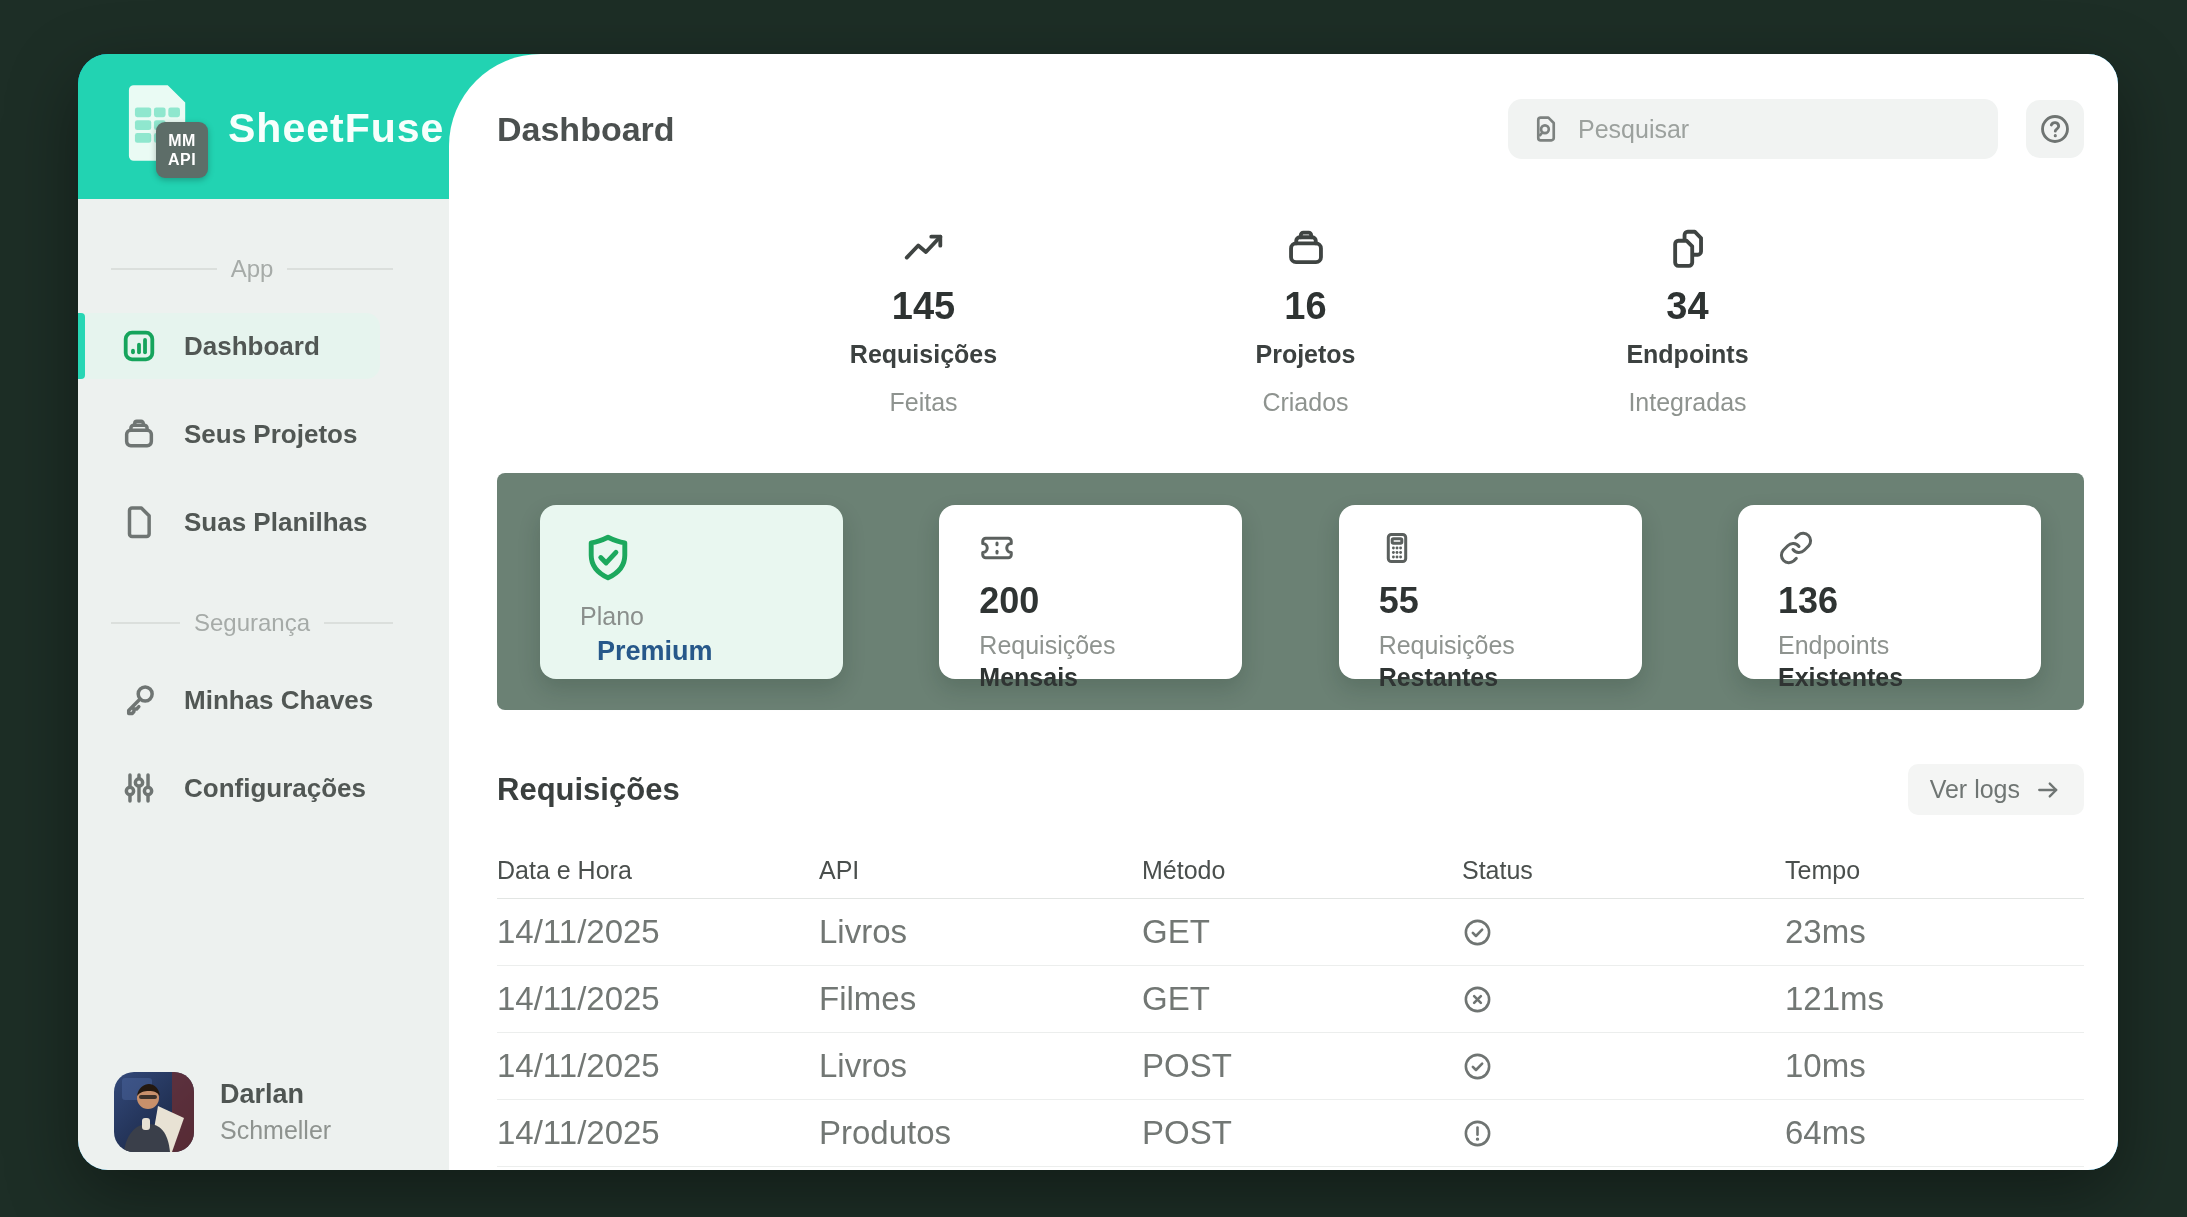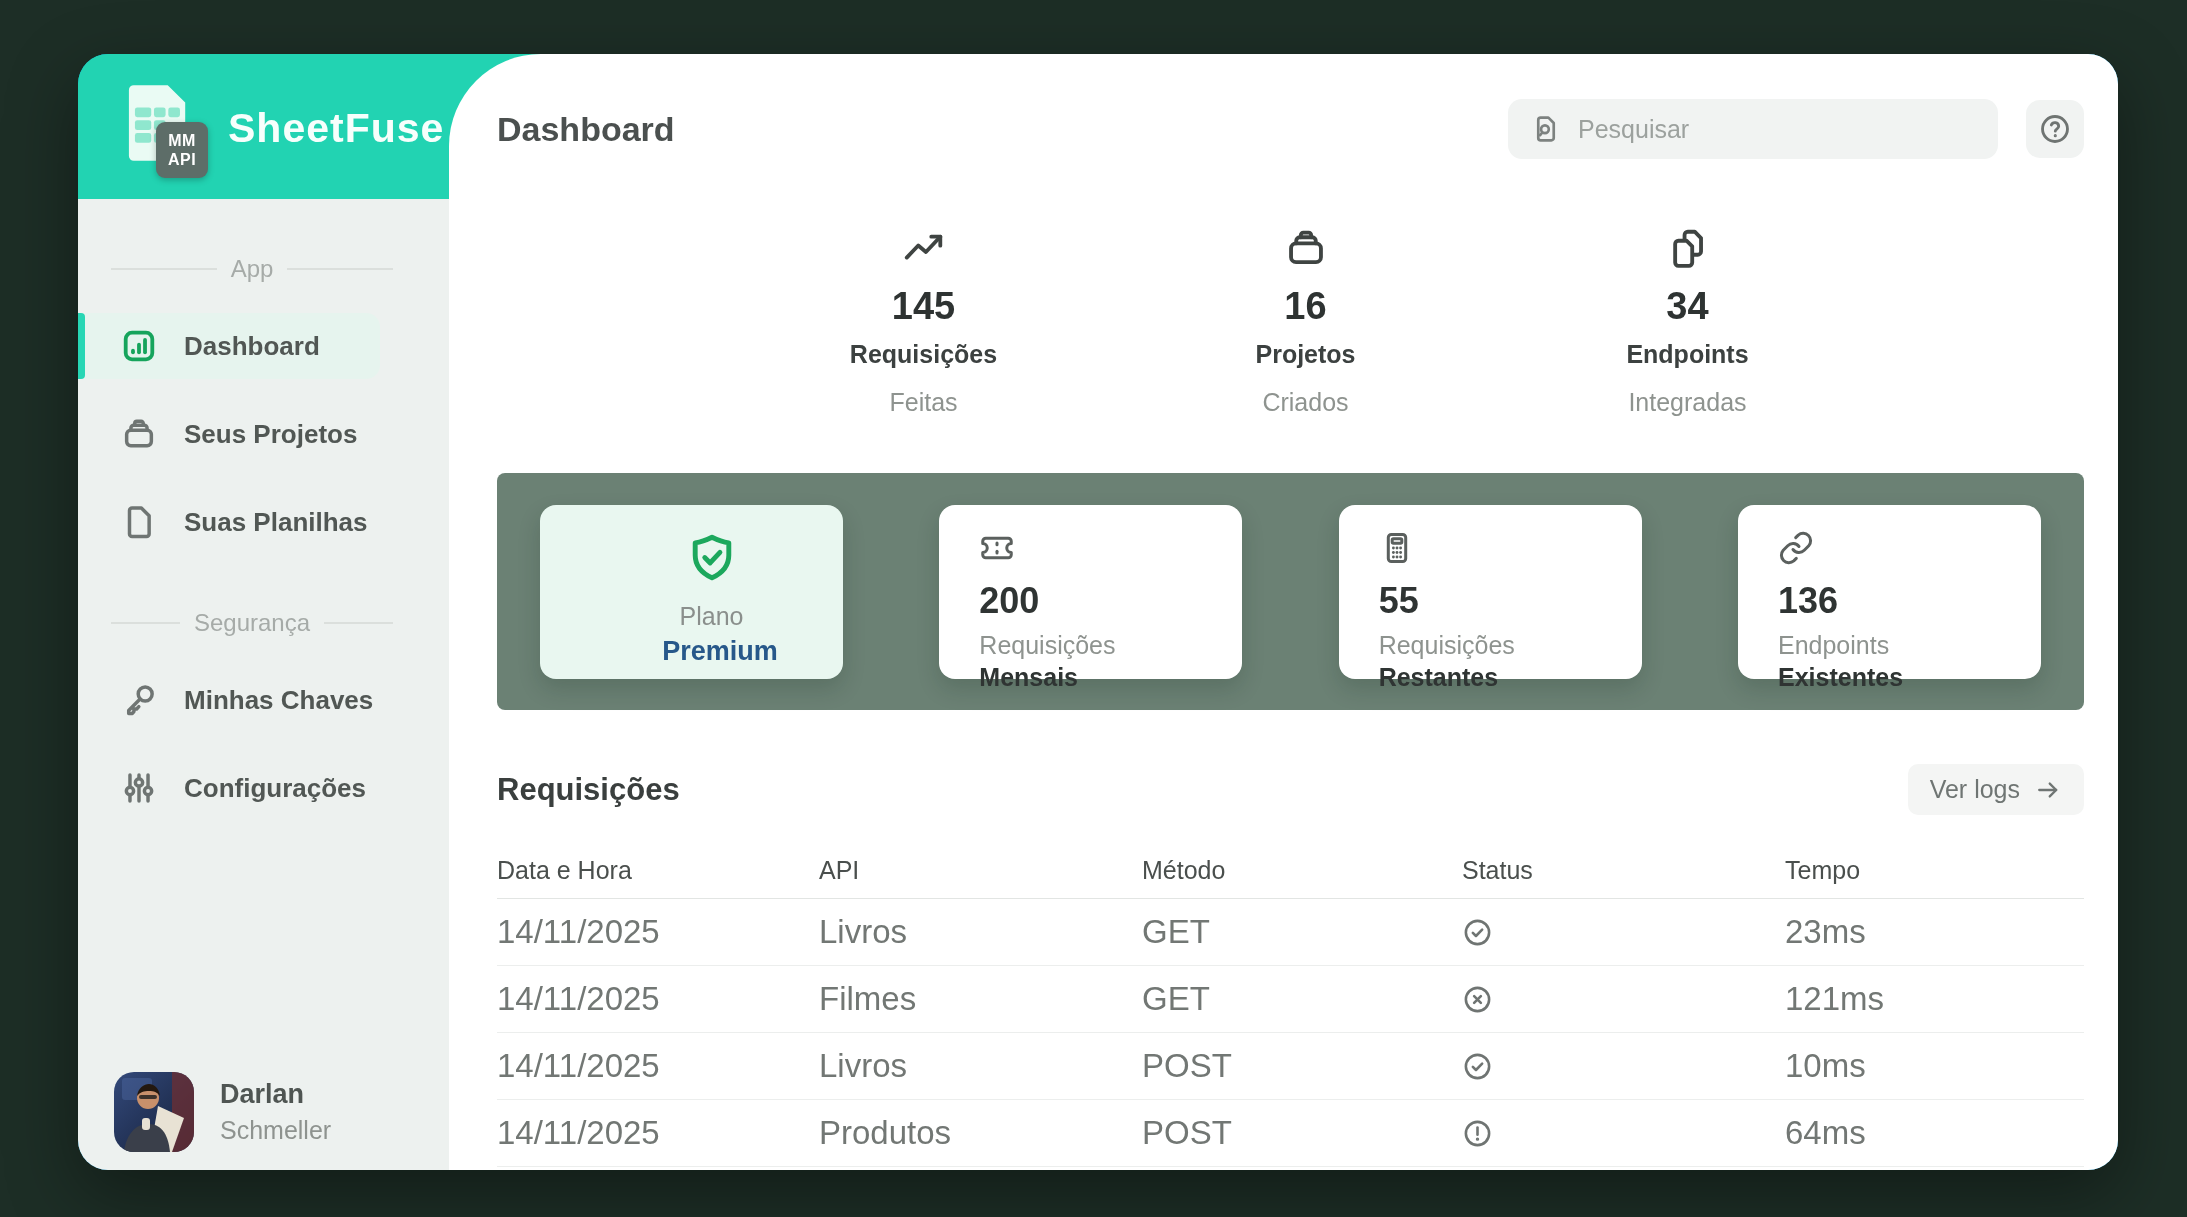--- a/index.html
+++ b/index.html
@@ -118,21 +118,21 @@
 
   
   .banner {
     margin-top:56px; height:237px; background:#6B8174; border-radius:8px;
     display:flex; align-items:center; justify-content:space-between; padding:0 43px;
   }
   .card {
     width:303px; height:174px; background:#fff; border-radius:16px;
     padding:25px 0 0 40px; box-shadow:0 10px 22px rgba(18,38,28,.18);
   }
-  .card.plan { background:#E9F7F0;text-align:center; }
+  .card.plan { background:#E9F7F0; }
   .shield-ico { width:56px; height:56px; color:#1CA85D; }
   .plan-label { margin-top:12px; font-size:25px; color:#8A8F8C; }
   .plan-value { margin-top:5px; font-size:27px; font-weight:700; color:#27588A;margin-left:17px; }
   .card-ico { width:36px; height:36px; color:#5B605E; }
   .card-value { margin-top:10px; font-size:36px; font-weight:700; color:#2F3433; }
   .card-label-light { margin-top:9px; font-size:25px; color:#8E938F; }
   .card-label-bold { margin-top:3px; font-size:25px; font-weight:700; color:#2F3433; }
 
   
   .requests-header { margin-top:54px; display:flex; align-items:center; }

